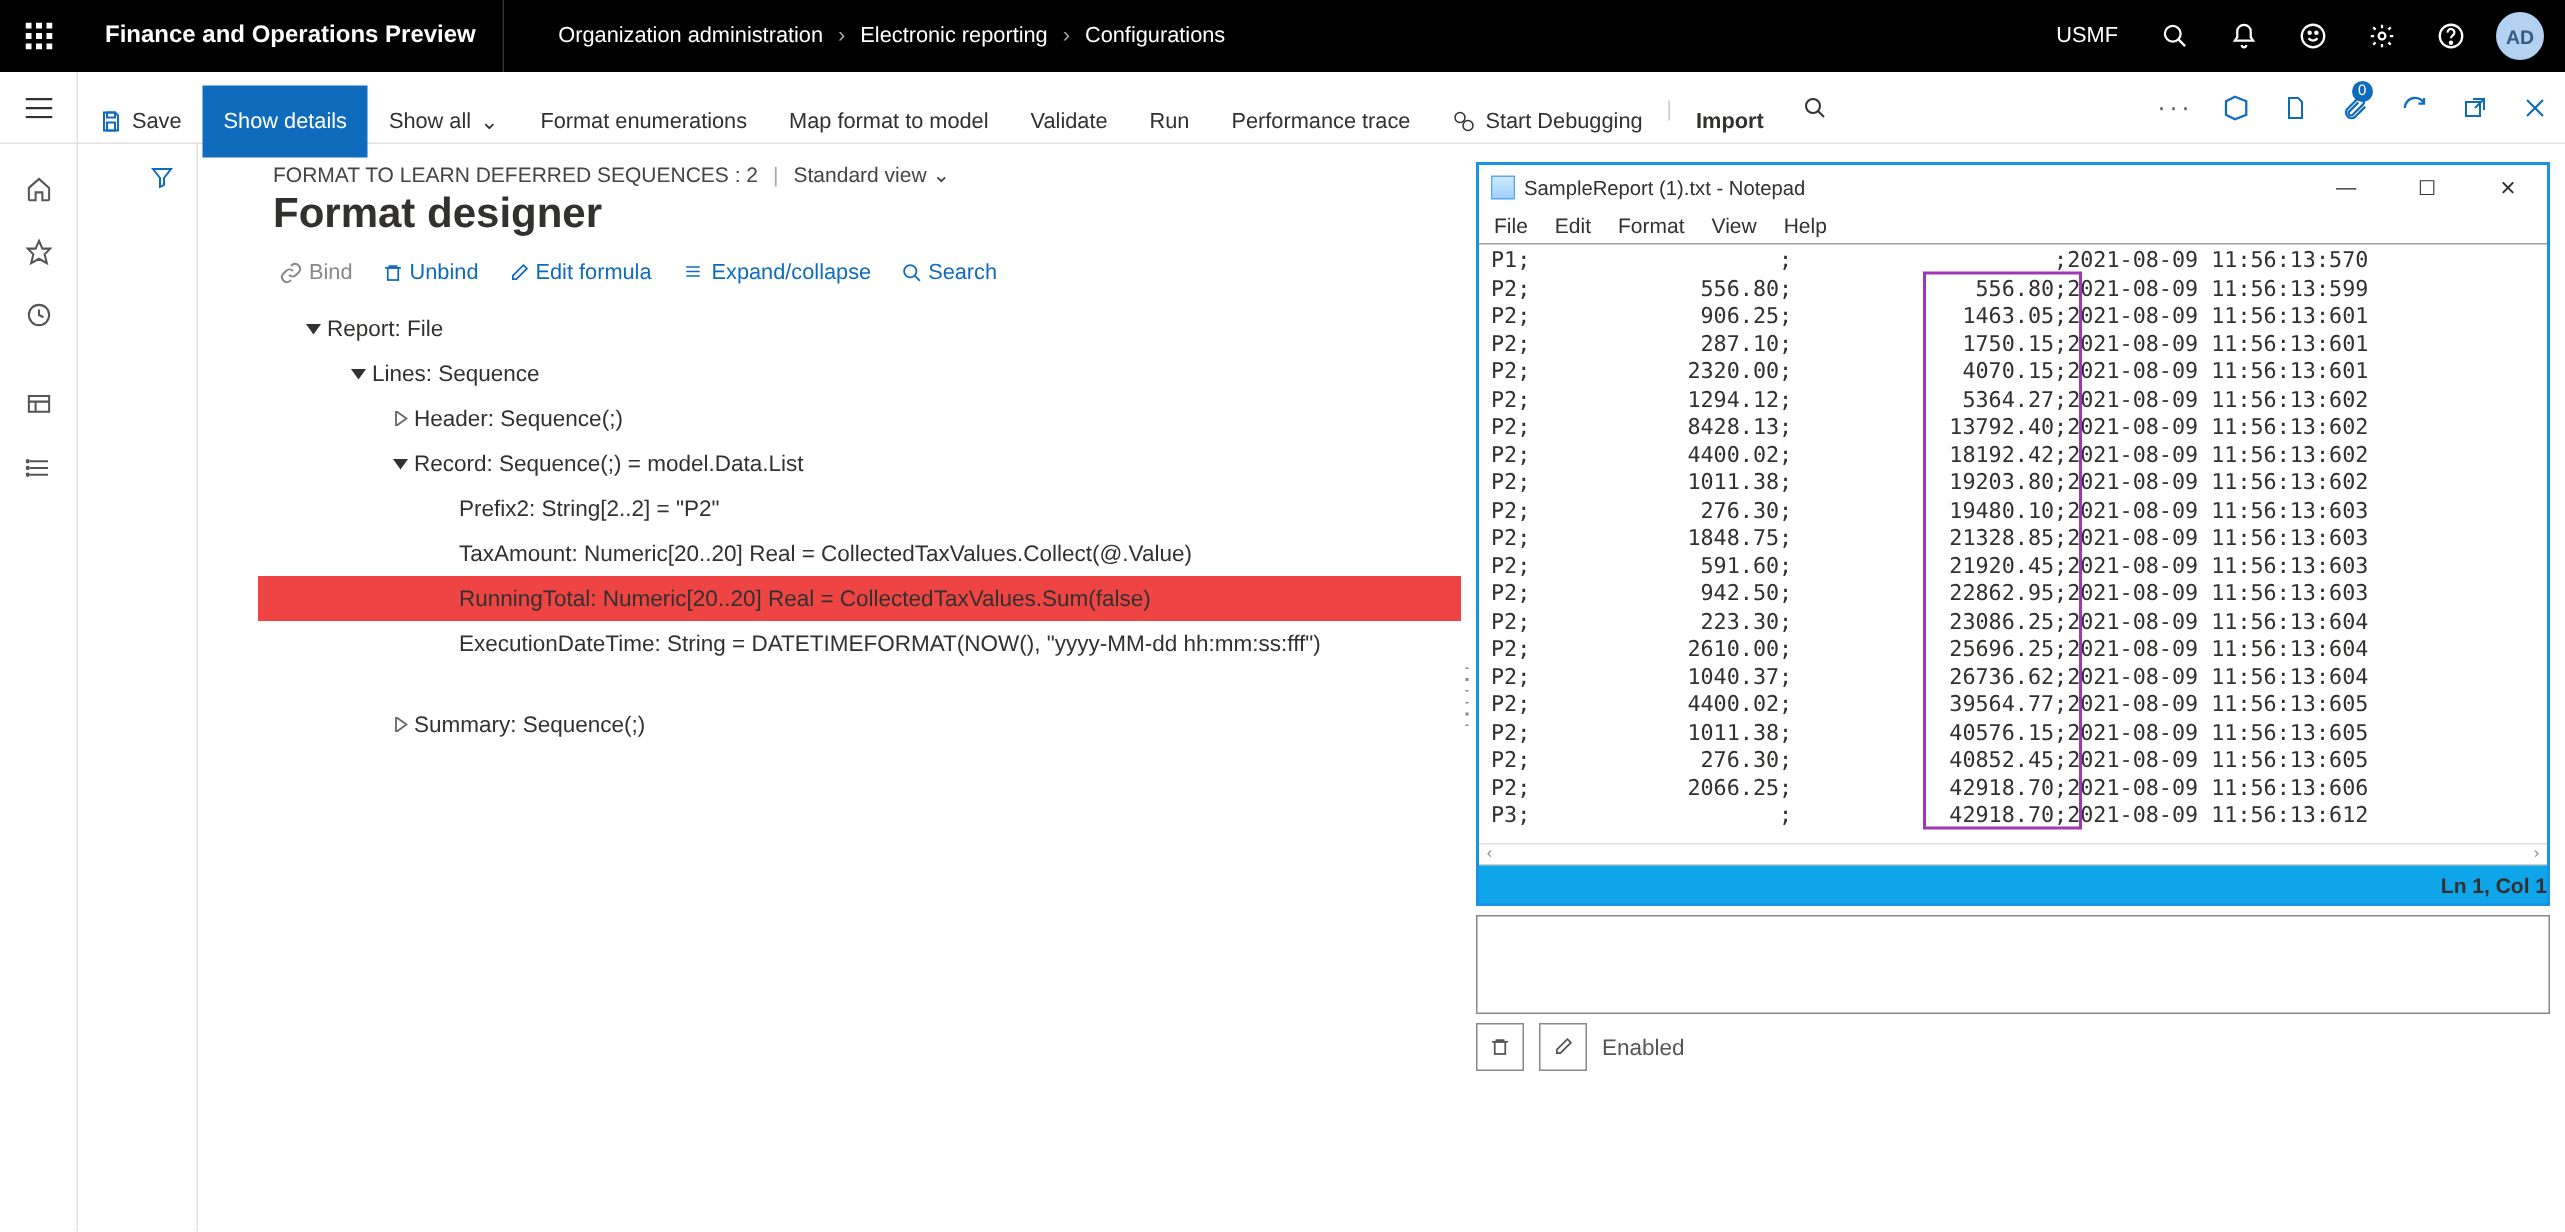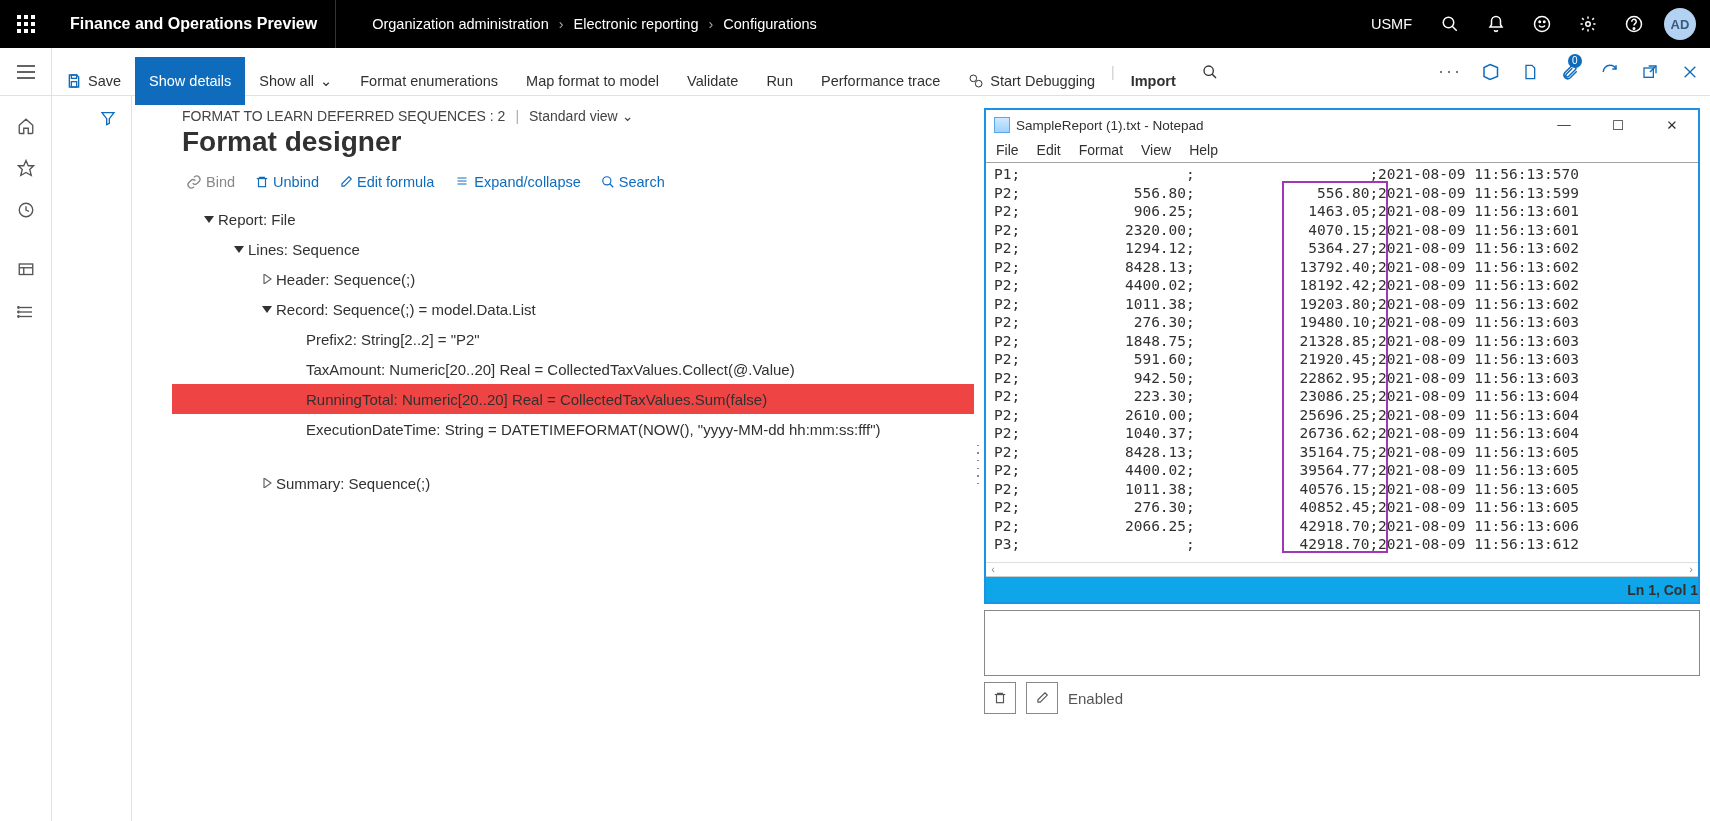--- a/index.html
+++ b/index.html
@@ -421,33 +421,33 @@
           <span>Edit</span>
           <span>Format</span>
           <span>View</span>
           <span>Help</span>
         </div>
         <div class="np-body" id="np-body">
           <div class="hl" style="left:296px; top:18px; width:106px; height:372px;"></div>
         <div class="np-row">P1;                   ;                    ;2021-08-09 11:56:13:570</div>
             <div class="np-row">P2;             556.80;              556.80;2021-08-09 11:56:13:599</div>
             <div class="np-row">P2;             906.25;             1463.05;2021-08-09 11:56:13:601</div>
+            <div class="np-row">P2;             287.10;             1750.15;2021-08-09 11:56:13:601</div>
             <div class="np-row">P2;            2320.00;             4070.15;2021-08-09 11:56:13:601</div>
             <div class="np-row">P2;            1294.12;             5364.27;2021-08-09 11:56:13:602</div>
             <div class="np-row">P2;            8428.13;            13792.40;2021-08-09 11:56:13:602</div>
             <div class="np-row">P2;            4400.02;            18192.42;2021-08-09 11:56:13:602</div>
             <div class="np-row">P2;            1011.38;            19203.80;2021-08-09 11:56:13:602</div>
             <div class="np-row">P2;             276.30;            19480.10;2021-08-09 11:56:13:603</div>
             <div class="np-row">P2;            1848.75;            21328.85;2021-08-09 11:56:13:603</div>
             <div class="np-row">P2;             591.60;            21920.45;2021-08-09 11:56:13:603</div>
             <div class="np-row">P2;             942.50;            22862.95;2021-08-09 11:56:13:603</div>
             <div class="np-row">P2;             223.30;            23086.25;2021-08-09 11:56:13:604</div>
             <div class="np-row">P2;            2610.00;            25696.25;2021-08-09 11:56:13:604</div>
             <div class="np-row">P2;            1040.37;            26736.62;2021-08-09 11:56:13:604</div>
-            <div class="np-row">P2;            8428.13;            35164.75;2021-08-09 11:56:13:605</div>
             <div class="np-row">P2;            4400.02;            39564.77;2021-08-09 11:56:13:605</div>
             <div class="np-row">P2;            1011.38;            40576.15;2021-08-09 11:56:13:605</div>
             <div class="np-row">P2;             276.30;            40852.45;2021-08-09 11:56:13:605</div>
             <div class="np-row">P2;            2066.25;            42918.70;2021-08-09 11:56:13:606</div>
             <div class="np-row">P3;                   ;            42918.70;2021-08-09 11:56:13:612</div>
           </div>
         <div class="np-scroll">
             <span class="arr">‹</span>
             <div style="flex:1"></div>
             <span class="arr">›</span>

